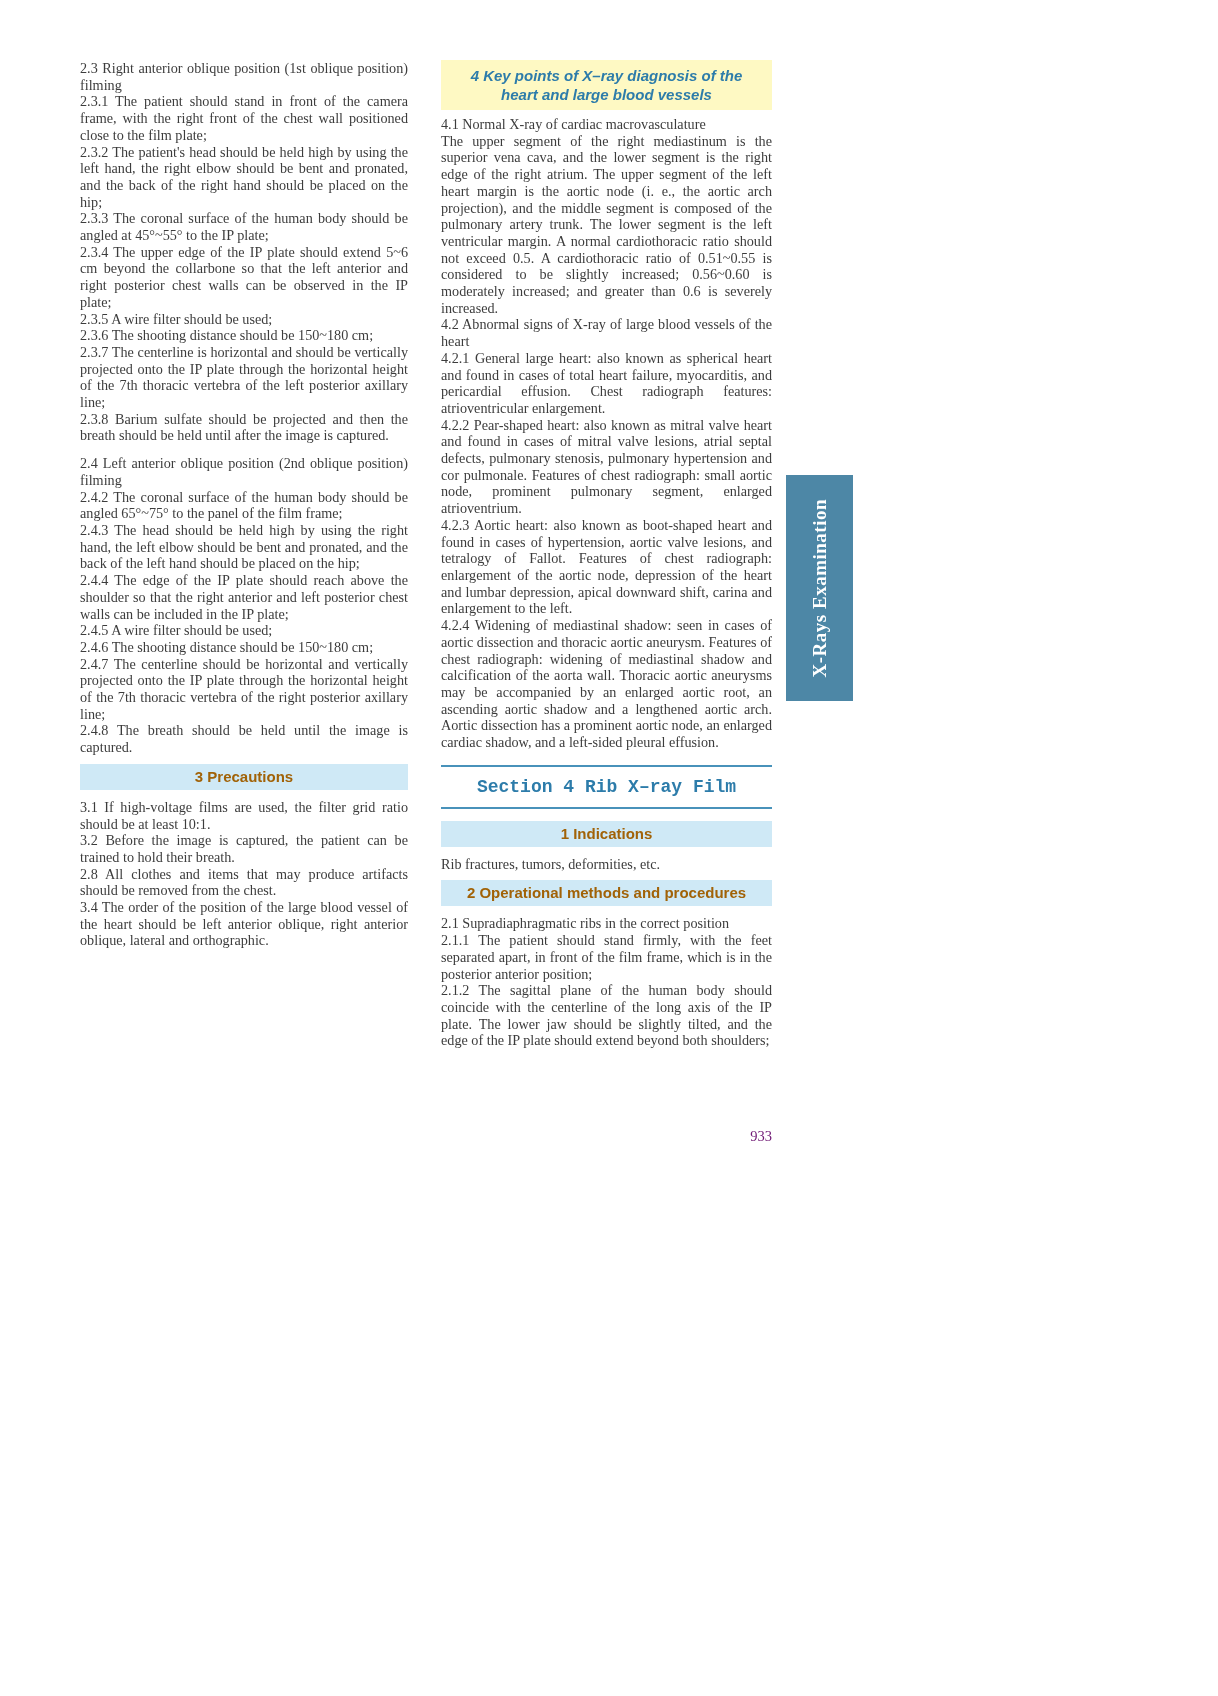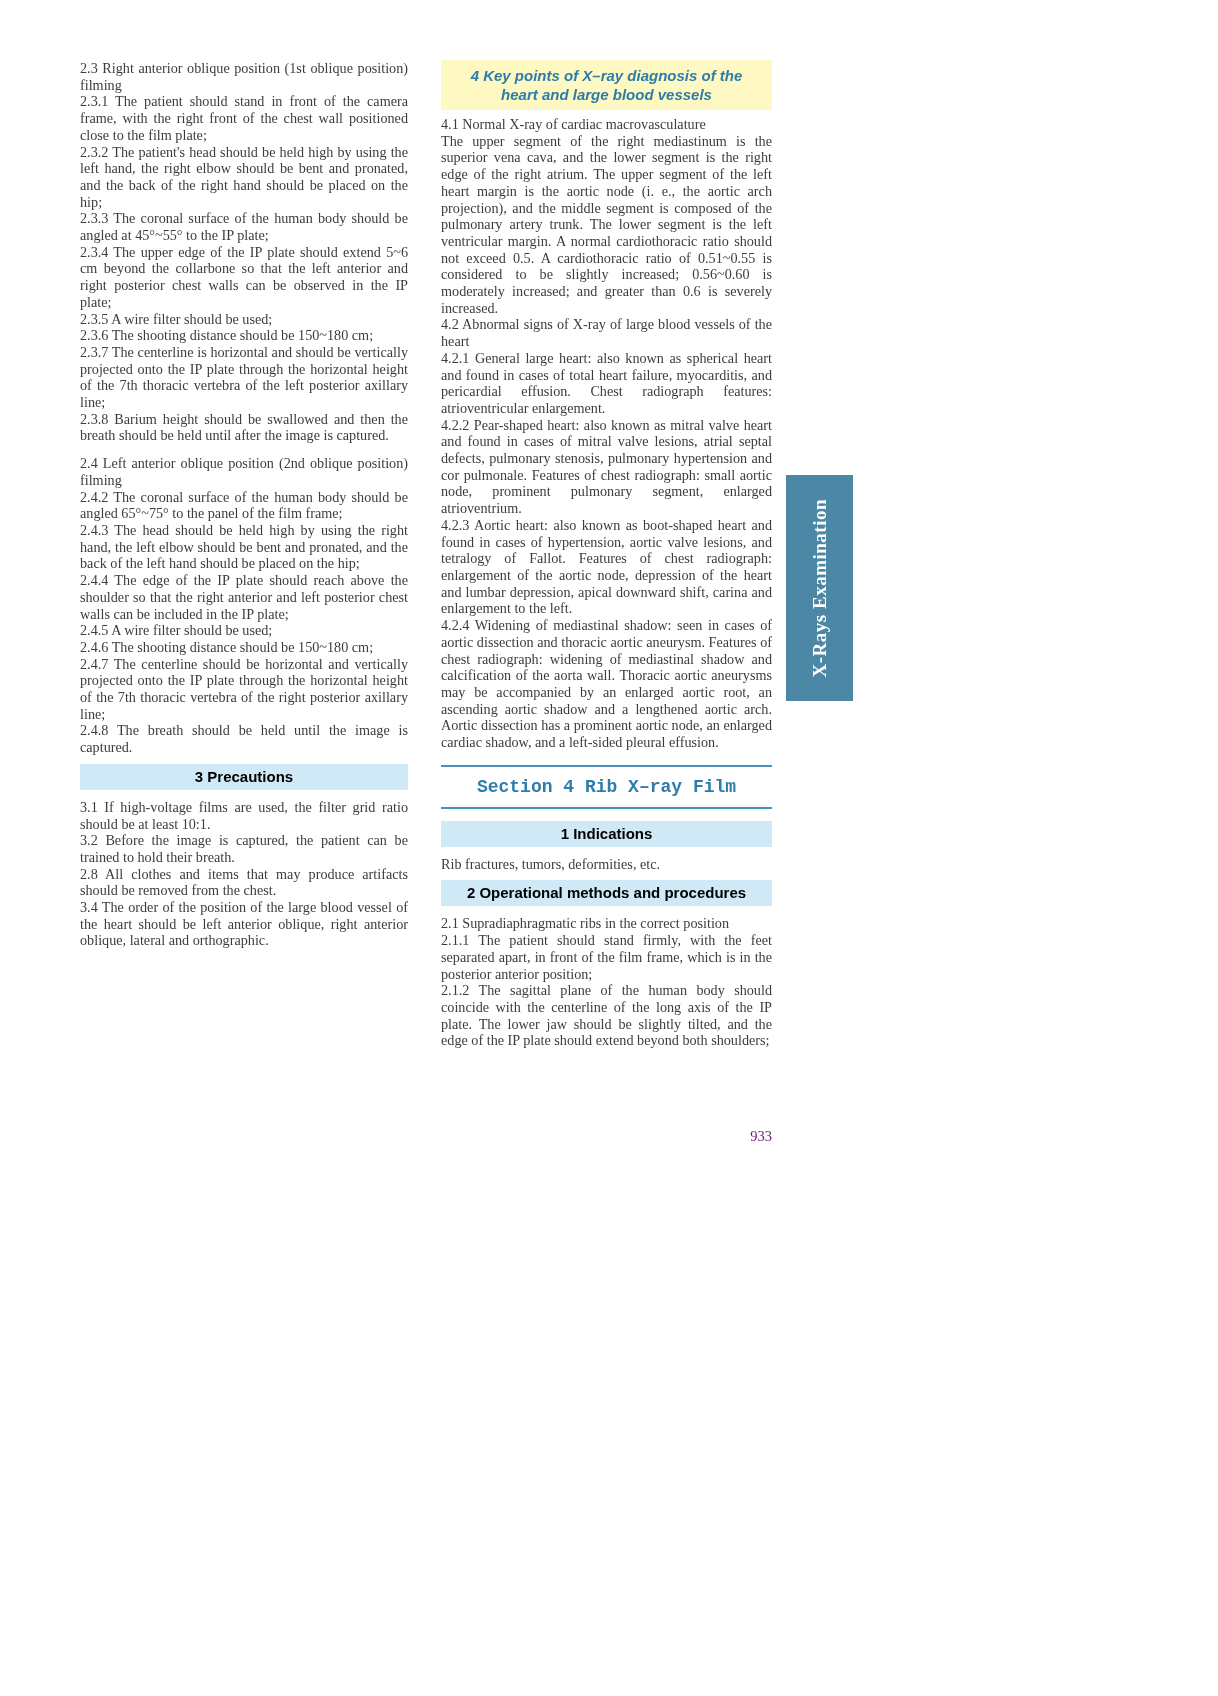--- a/index.html
+++ b/index.html
@@ -16,21 +16,21 @@
     text-align:justify;
   }
   #left-col  { left:72px;  width:328px;margin-left:8px; }
   #right-col { left:441px; width:331px; }
 
   .column p.para { margin:0; }
   .column p.para.gap { margin-top:11px; }
 
   .heading {
     background:#cfe9f6;
-    color:#000000;
+    color:#a16207;
     font-family:"Liberation Sans", sans-serif;
     font-weight:700;
     font-size:15px; line-height:18px;
     text-align:center;
     padding:4px 6px;
     margin:8px 0 9px 0;
   }
   .boxheading {
     background:#fef9c3;
     color:#2d7caa;
@@ -86,21 +86,21 @@
 
 <div id="left-col" class="column">
     <p class="para">2.3 Right anterior oblique position (1st oblique position) filming</p>
     <p class="para">2.3.1 The patient should stand in front of the camera frame, with the right front of the chest wall positioned close to the film plate;</p>
     <p class="para">2.3.2 The patient's head should be held high by using the left hand, the right elbow should be bent and pronated, and the back of the right hand should be placed on the hip;</p>
     <p class="para">2.3.3 The coronal surface of the human body should be angled at 45°~55° to the IP plate;</p>
     <p class="para">2.3.4 The upper edge of the IP plate should extend 5~6 cm beyond the collarbone so that the left anterior and right posterior chest walls can be observed in the IP plate;</p>
     <p class="para">2.3.5 A wire filter should be used;</p>
     <p class="para">2.3.6 The shooting distance should be 150~180 cm;</p>
     <p class="para">2.3.7 The centerline is horizontal and should be vertically projected onto the IP plate through the horizontal height of the 7th thoracic vertebra of the left posterior axillary line;</p>
-    <p class="para">2.3.8 Barium height should be swallowed and then the breath should be held until after the image is captured.</p>
+    <p class="para">2.3.8 Barium sulfate should be projected and then the breath should be held until after the image is captured.</p>
     <p class="para gap">2.4 Left anterior oblique position (2nd oblique position) filming</p>
     <p class="para">2.4.2 The coronal surface of the human body should be angled 65°~75° to the panel of the film frame;</p>
     <p class="para">2.4.3 The head should be held high by using the right hand, the left elbow should be bent and pronated, and the back of the left hand should be placed on the hip;</p>
     <p class="para">2.4.4 The edge of the IP plate should reach above the shoulder so that the right anterior and left posterior chest walls can be included in the IP plate;</p>
     <p class="para">2.4.5 A wire filter should be used;</p>
     <p class="para">2.4.6 The shooting distance should be 150~180 cm;</p>
     <p class="para">2.4.7 The centerline should be horizontal and vertically projected onto the IP plate through the horizontal height of the 7th thoracic vertebra of the right posterior axillary line;</p>
     <p class="para">2.4.8 The breath should be held until the image is captured.</p>
     <div class="heading">3 Precautions</div>
     <p class="para">3.1 If high-voltage films are used, the filter grid ratio should be at least 10:1.</p>

